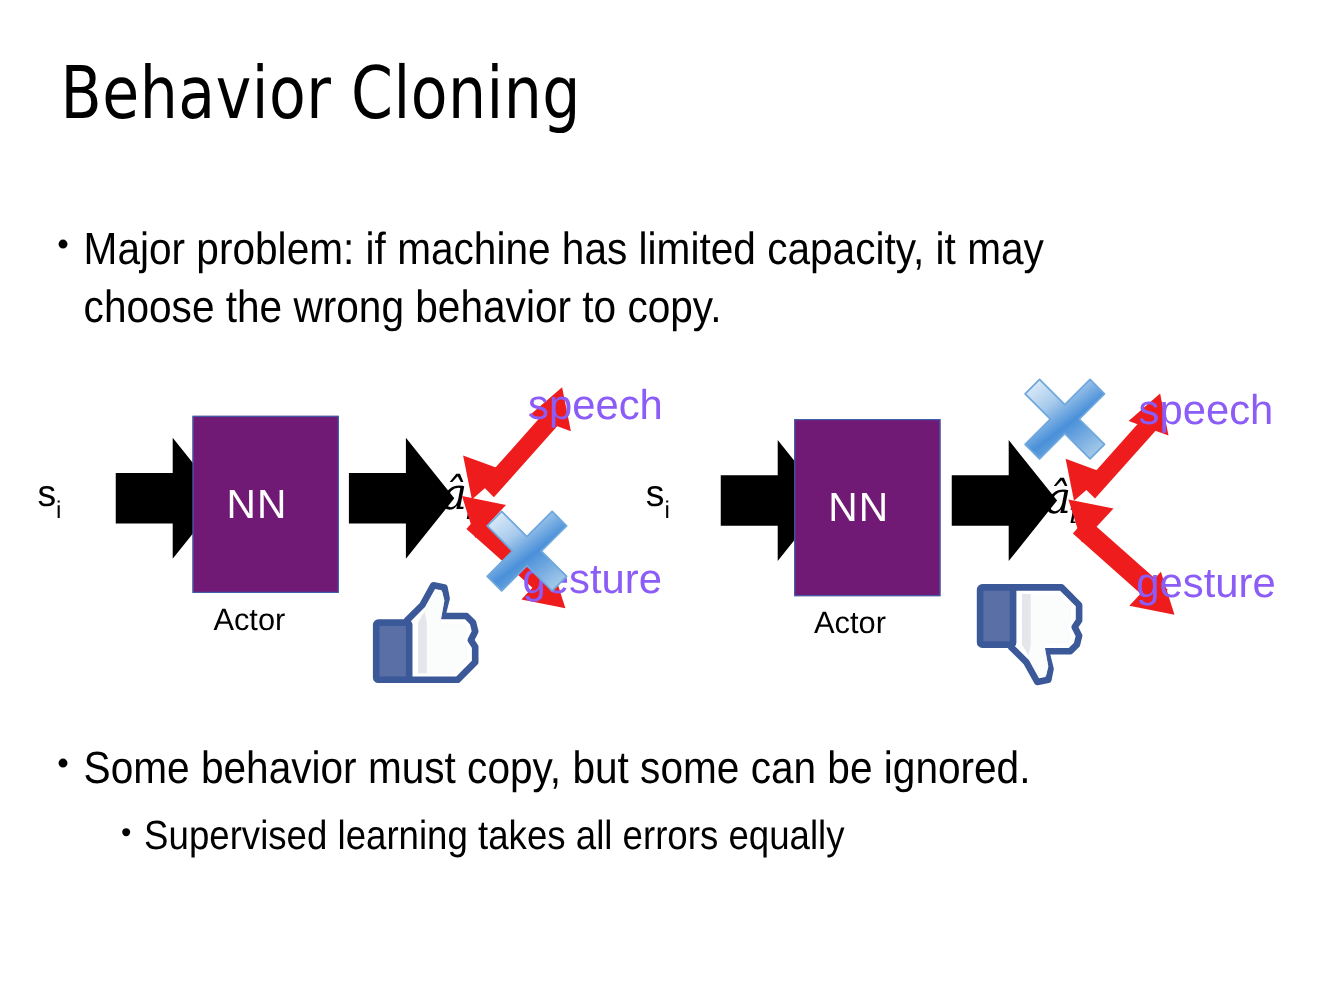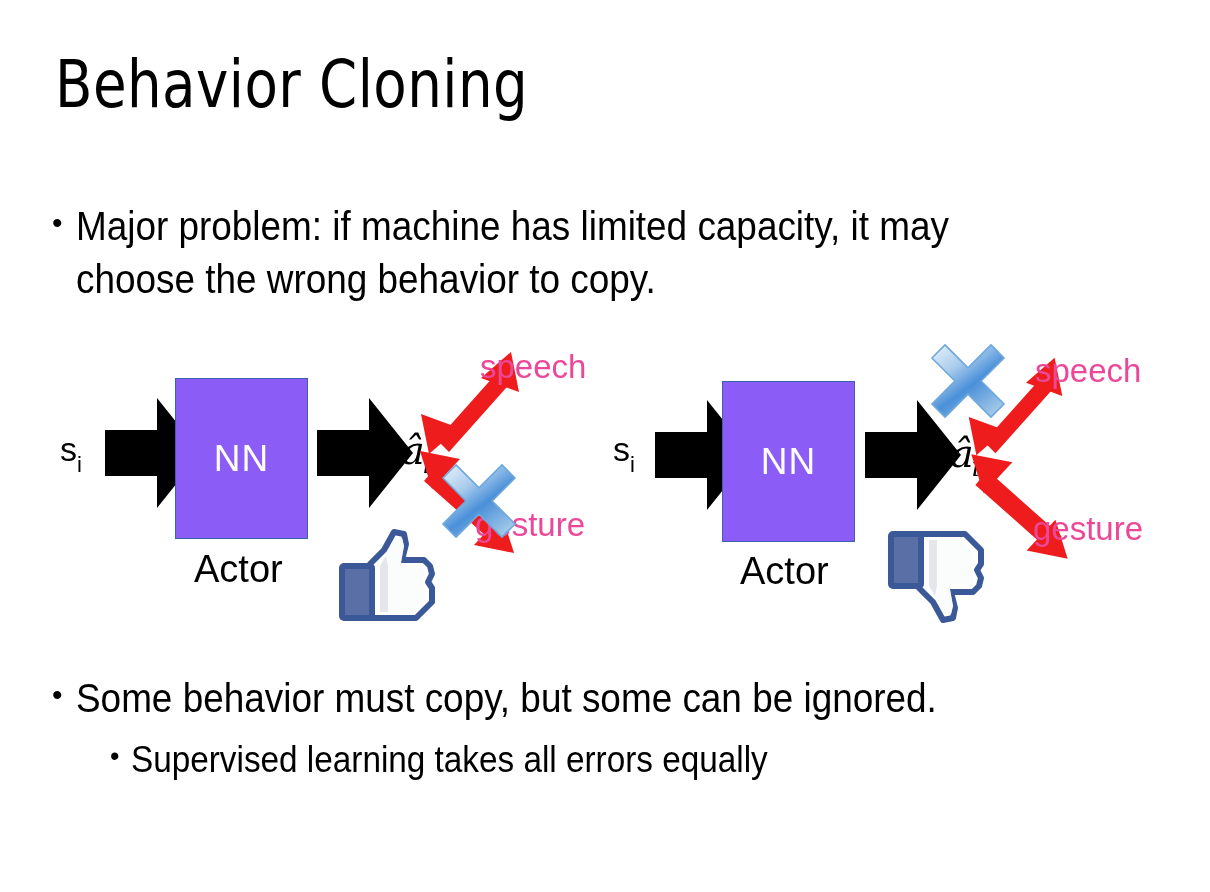--- a/index.html
+++ b/index.html
@@ -106,51 +106,51 @@
   }
   #diagram-left  { left: 20px;  width: 600px; }
   #diagram-right { left: 565px; width: 620px; }
 
   .state-label {
     position: absolute;
     font-family: "Liberation Sans", sans-serif;
     font-size: 34px;
     color: #000000;
     white-space: nowrap;
-    margin-left: 26px;
   }
   .state-label .sub {
     font-size: 22px;
     vertical-align: sub;
     position: relative;
     top: 3px;
     left: 0px;
   }
 
   .nn-box {
     position: absolute;
-    background: #8b5cf6;
+    background: #701a75;
     border: 1px solid #3A63AE;
     box-sizing: border-box;
     display: flex;
     align-items: center;
-    justify-content: center;
+    justify-content: flex-start;
+    padding-left: 30px;
   }
   .nn-label {
     color: #FFFFFF;
     font-family: "Liberation Sans", sans-serif;
     font-size: 37px;
     letter-spacing: 1px;
     line-height: 1;
   }
 
   .actor-label {
     position: absolute;
     font-family: "Liberation Sans", sans-serif;
-    font-size: 38px;
+    font-size: 28px;
     color: #000000;
     white-space: nowrap;
   }
 
   .block-arrow {
     position: absolute;
   }
 
   .ahat-label {
     position: absolute;
@@ -164,22 +164,22 @@
   .ahat-label .sub {
     font-size: 26px;
     position: relative;
     top: 9px;
     left: -2px;
   }
 
   .out-label {
     position: absolute;
     font-family: "Liberation Sans", sans-serif;
-    font-size: 33px;
-    color: #ec4899;
+    font-size: 38px;
+    color: #8b5cf6;
     white-space: nowrap;
     line-height: 1;
     text-align: center;
   }
 
   .red-arrow { position: absolute; }
   .blue-x   { position: absolute; }
   .thumb    { position: absolute; }
 </style>
 </head>

